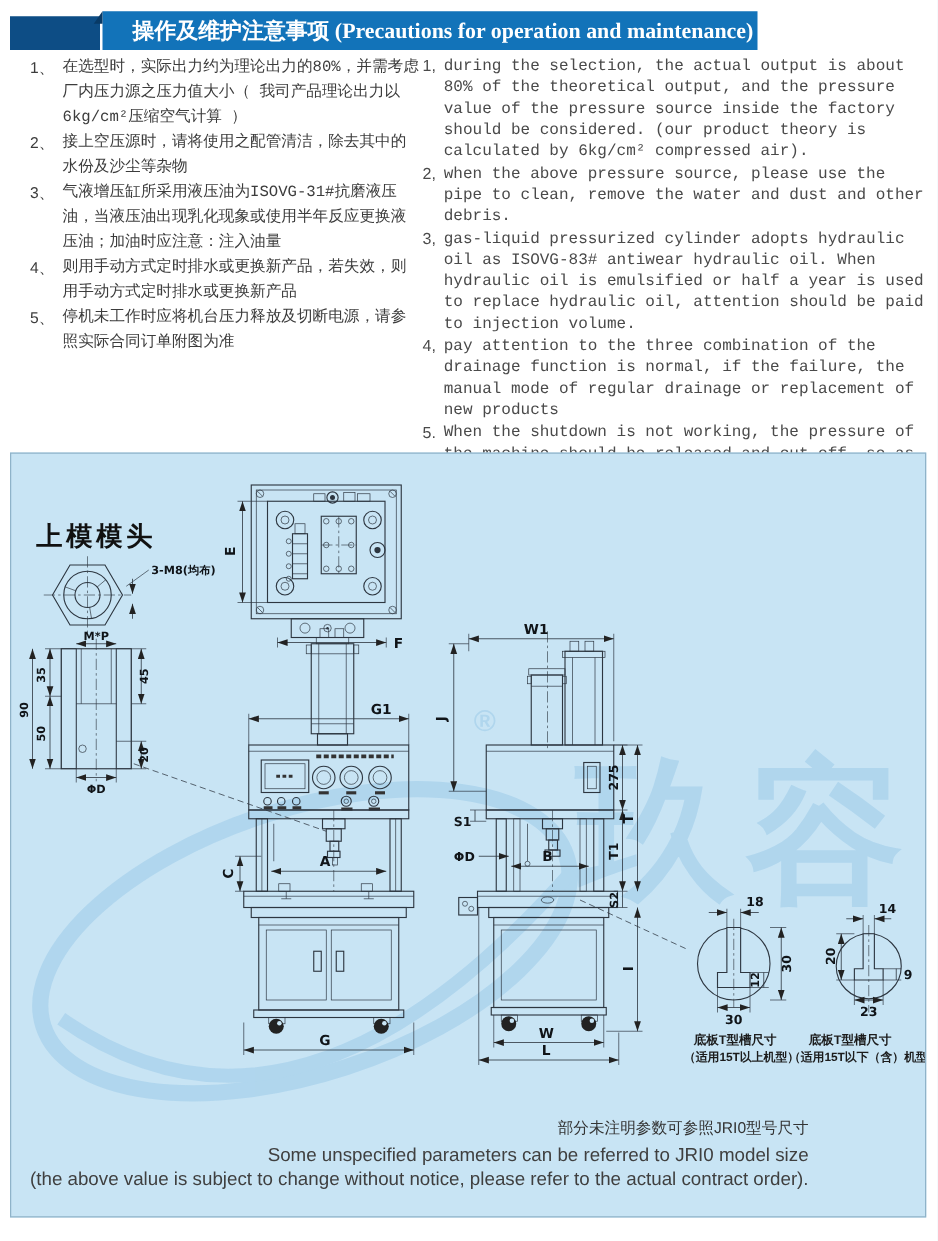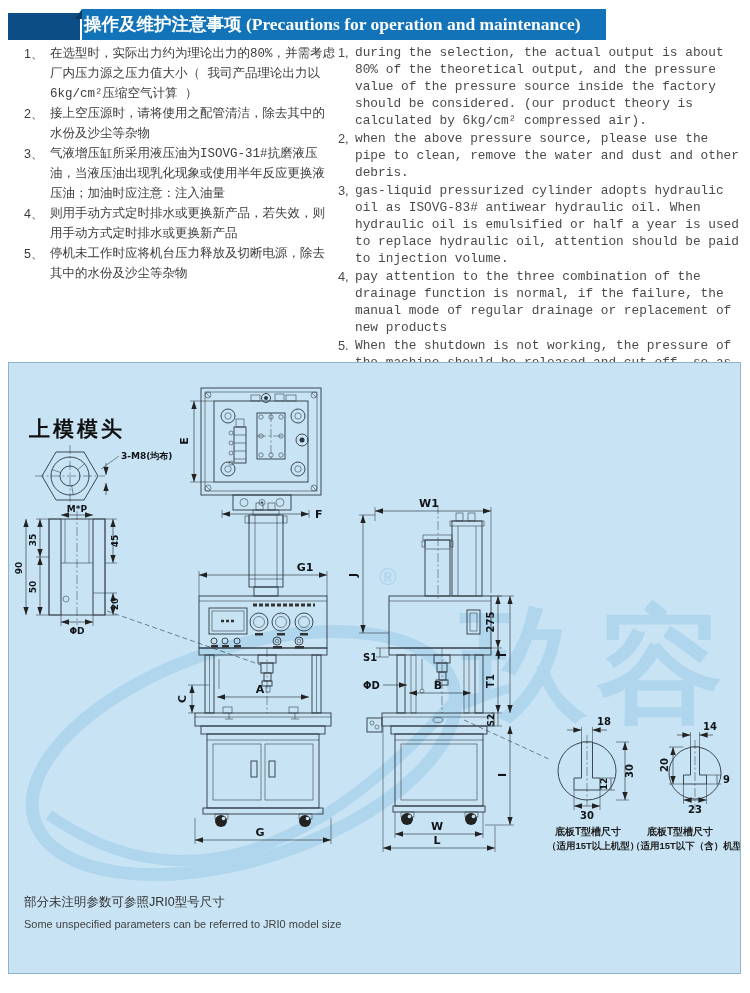--- a/index.html
+++ b/index.html
@@ -3,21 +3,21 @@
 <meta charset="utf-8">
 <style>
   html,body{margin:0;padding:0;background:#fff;}
   .page{position:relative;width:750px;height:993px;background:#fff;overflow:hidden;
         font-family:"Liberation Sans","DejaVu Sans",sans-serif;}
 
   
   .banner-notch{position:absolute;left:8px;top:13px;width:72px;height:27px;background:#0d4d85;}
   .banner{position:absolute;left:82px;top:9px;width:524px;height:31px;background:#1273b9;
           color:#fff;font-family:"Liberation Serif","DejaVu Serif",serif;font-weight:bold;
-          font-size:17.5px;line-height:31px;padding-left:2px;box-sizing:border-box;white-space:nowrap;}
+          font-size:17.5px;line-height:31px;padding-left:24px;box-sizing:border-box;white-space:nowrap;}
   .banner::before{content:"";position:absolute;left:-7px;top:0;width:0;height:0;
           border-bottom:10px solid #083a66;border-left:7px solid transparent;}
 
   
   .notes-cn{position:absolute;left:24px;top:44px;width:313px;color:#3c3c3c;
             font-size:12.5px;line-height:1.6;}
   .notes-en{position:absolute;left:338px;top:44px;width:402px;color:#4a4a4a;
             font-size:12.8px;line-height:1.33;}
   .note{display:flex;align-items:flex-start;}
   .notes-cn .note .num{flex:0 0 26px;}
@@ -41,23 +41,23 @@
   .dl{font-family:"DejaVu Sans",sans-serif;font-size:11px;font-weight:bold;fill:#101418;}
   .dn{font-family:"DejaVu Sans",sans-serif;font-size:10px;font-weight:bold;fill:#101418;}
   .ds{font-family:"DejaVu Sans",sans-serif;font-size:9px;font-weight:bold;fill:#101418;}
   .cap{font-family:"Liberation Sans",sans-serif;font-size:10px;font-weight:bold;fill:#1c1c1c;}
   .cap2{font-family:"Liberation Sans",sans-serif;font-size:9.5px;font-weight:bold;fill:#1c1c1c;}
   .plabel{font-family:"Liberation Sans",sans-serif;font-size:21px;font-weight:bold;fill:#111;letter-spacing:3px;}
   .wm{font-family:"Liberation Sans",sans-serif;font-size:126px;font-weight:bold;fill:#9dcbe9;letter-spacing:10px;}
   .wmr{font-family:"Liberation Sans",sans-serif;font-size:24px;font-weight:bold;fill:#9dcbe9;}
 
   
-  .footer{position:absolute;left:24px;top:892px;}
+  .footer{position:absolute;left:24px;top:892px;text-align:right;}
   .footer .cnl{font-size:12.5px;line-height:20px;color:#333;}
-  .footer .enl{font-size:11px;line-height:19px;color:#3f3f3f;}
+  .footer .enl{font-size:15px;line-height:19px;color:#3f3f3f;}
   .footer .gap{height:3px;}
 </style>
 </head>
 <body>
 
 <div class="page">
 
   <div class="banner-notch"></div>
   <div class="banner">
     <span>操作及维护注意事项 (Precautions for operation and maintenance)</span>
@@ -75,21 +75,21 @@
     <div class="note">
         <span class="num">3、</span>
         <span class="txt">气液增压缸所采用液压油为ISOVG-31#抗磨液压油，当液压油出现乳化现象或使用半年反应更换液压油；加油时应注意：注入油量</span>
       </div>
     <div class="note">
         <span class="num">4、</span>
         <span class="txt">则用手动方式定时排水或更换新产品，若失效，则用手动方式定时排水或更换新产品</span>
       </div>
     <div class="note">
         <span class="num">5、</span>
-        <span class="txt">停机未工作时应将机台压力释放及切断电源，除去其中的水份及沙尘等杂物</span>
+        <span class="txt">停机未工作时应将机台压力释放及切断电源，请参照实际合同订单附图为准</span>
       </div>
   </div>
 
   <div class="notes-en">
     <div class="note">
         <span class="num">1,</span>
         <span class="txt">during the selection, the actual output is about 80% of the theoretical output, and the pressure value of the pressure source inside the factory should be considered. (our product theory is calculated by 6kg/cm² compressed air).</span>
       </div>
     <div class="note">
         <span class="num">2,</span>
@@ -504,15 +504,16 @@
         <text class="cap" x="638" y="472">底板T型槽尺寸</text>
         <text class="cap2" x="622" y="486">（适用15T以下（含）机型）</text>
       </g>
     </svg>
   </div>
 
   <div class="footer">
     <div class="cnl">部分未注明参数可参照JRI0型号尺寸</div>
     <div class="gap"></div>
     <div class="enl">Some unspecified parameters can be referred to JRI0 model size</div>
+    <div class="enl">(the above value is subject to change without notice, please refer to the actual contract order).</div>
   </div>
 
 </div>
 
 </body></html>

